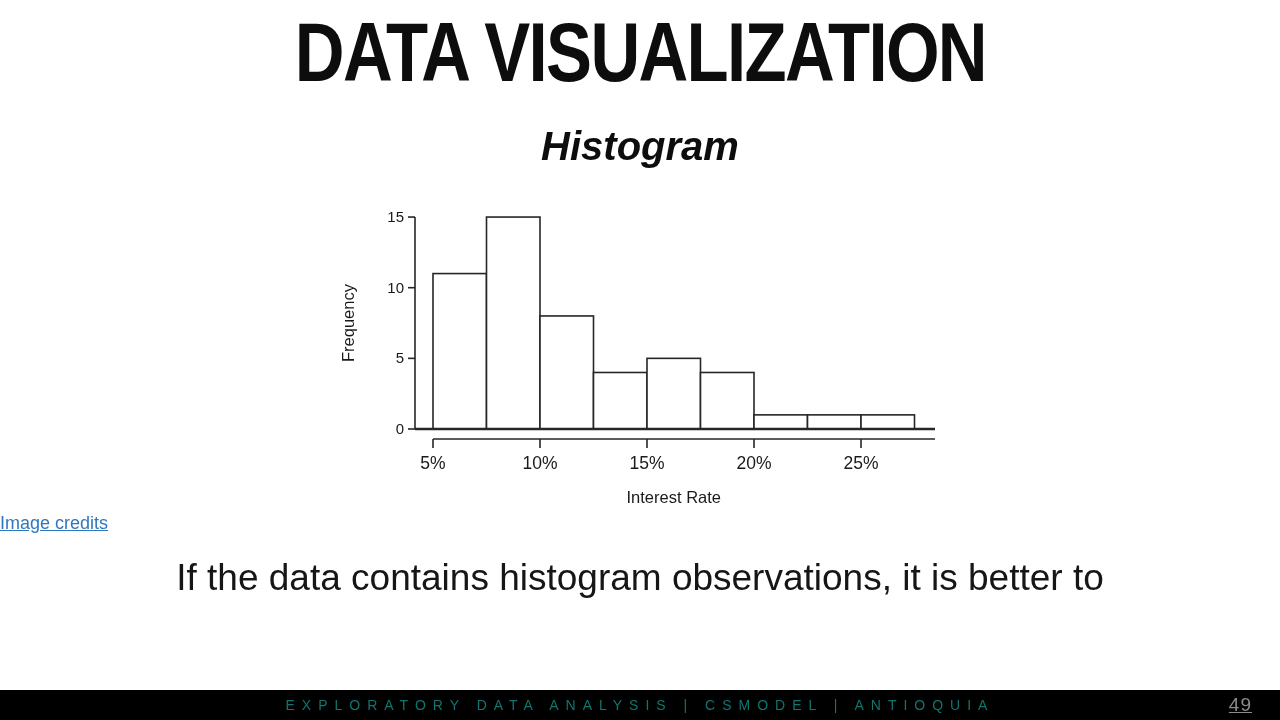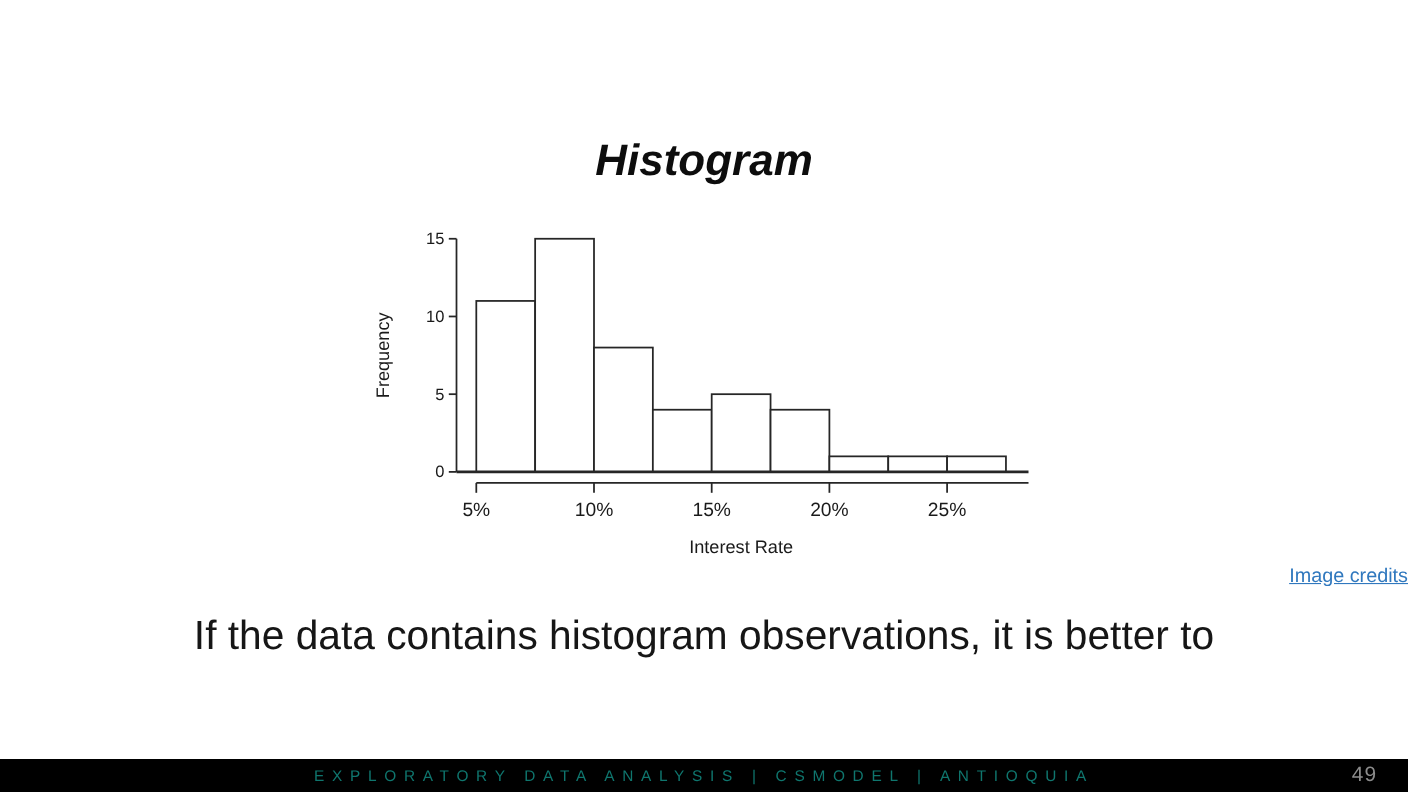--- a/index.html
+++ b/index.html
@@ -54,21 +54,21 @@
   }
   .chart-wrap svg text {
     font-family: "Liberation Sans", sans-serif;
     fill: #1a1a1a;
   }
   .credits {
     position: absolute;
     top: 513px;
     left: 0;
     width: 1280px;
-    text-align: right;
+    text-align: left;
     font-size: 18px;
   }
   .credits a {
     color: #3078BE;
     text-decoration: underline;
     cursor: pointer;
   }
   .body-text {
     position: absolute;
     top: 552px;
@@ -103,27 +103,31 @@
   }
   .footer-page {
     position: absolute;
     right: 28px;
     top: 0;
     height: 30px;
     line-height: 30px;
     color: #8c8c8c;
     font-size: 19px;
     letter-spacing: 1px;
+    text-decoration: underline;
   }
 </style>
 </head>
 <body>
 
 <div class="slide">
 
+  <div class="slide-title">
+    <span class="squeeze">DATA VISUALIZATION</span>
+  </div>
 
   <div class="slide-subtitle">Histogram</div>
 
   <div class="chart-wrap">
     <svg width="650" height="330" viewBox="0 0 650 330" xmlns="http://www.w3.org/2000/svg">
         <rect x="103" y="83.57" width="53.5" height="155.43" fill="#ffffff" stroke="#262626" stroke-width="1.6"></rect>
         <rect x="156.5" y="27.049999999999983" width="53.5" height="211.95000000000002" fill="#ffffff" stroke="#262626" stroke-width="1.6"></rect>
         <rect x="210" y="125.96" width="53.5" height="113.04" fill="#ffffff" stroke="#262626" stroke-width="1.6"></rect>
         <rect x="263.5" y="182.48" width="53.5" height="56.52" fill="#ffffff" stroke="#262626" stroke-width="1.6"></rect>
         <rect x="317" y="168.35" width="53.5" height="70.65" fill="#ffffff" stroke="#262626" stroke-width="1.6"></rect>

